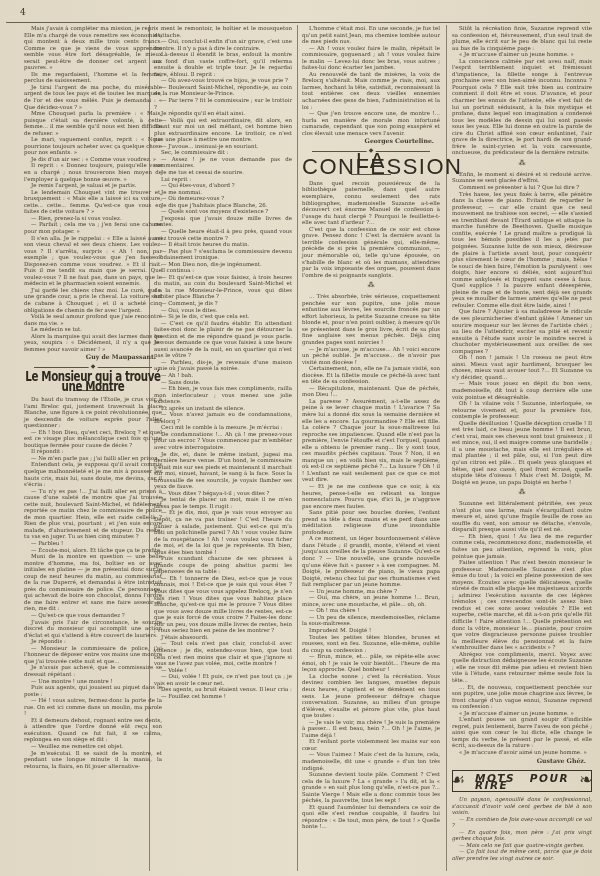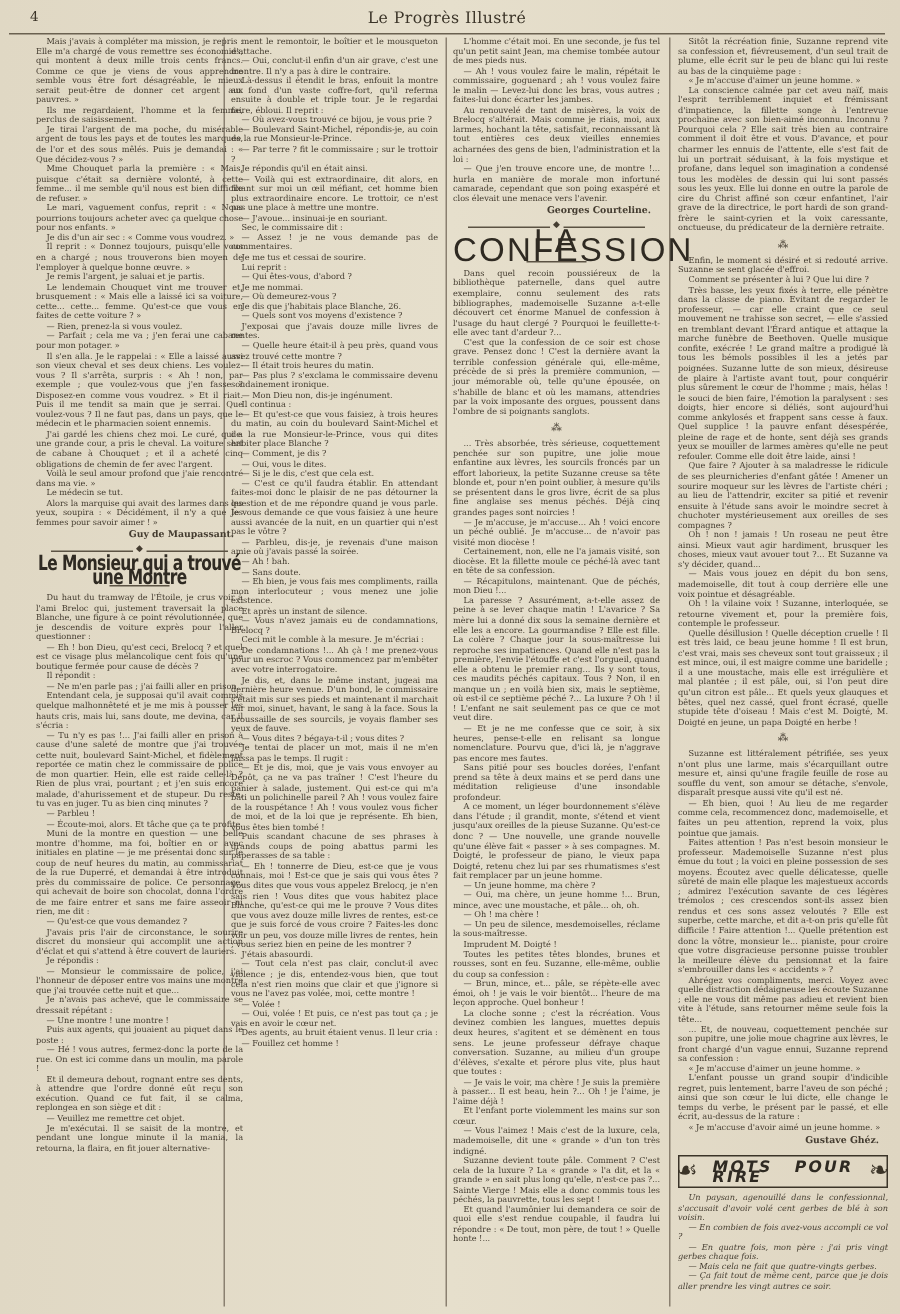--- a/index.html
+++ b/index.html
@@ -34,21 +34,20 @@
   .cherub{position:absolute;top:-3px;width:18px;height:24px;font-size:16px;line-height:24px;text-align:center;color:#3b3428;}
   .cherub.l{left:-4px;} .cherub.r{right:-4px;}
   .it{font-style:italic;}
 </style>
 </head>
 <body>
 
 <div class="page">
   <div class="header">
     <span class="page-num">4</span>
-    <div class="running-title">Le Progrès Illustré</div>
   </div>
 
   <div class="vrule" style="left:149px"></div>
   <div class="vrule" style="left:297px"></div>
   <div class="vrule" style="left:446px"></div>
 
   <div class="col col1">
     <div id="c1a">
         <p>Mais j'avais à compléter ma mission, je repris : Elle m'a chargé de vous remettre ses économies, qui montent à deux mille trois cents francs. Comme ce que je viens de vous apprendre semble vous être fort désagréable, le mieux serait peut-être de donner cet argent aux pauvres. »</p>
         <p>Ils me regardaient, l'homme et la femme, perclus de saisissement.</p>

